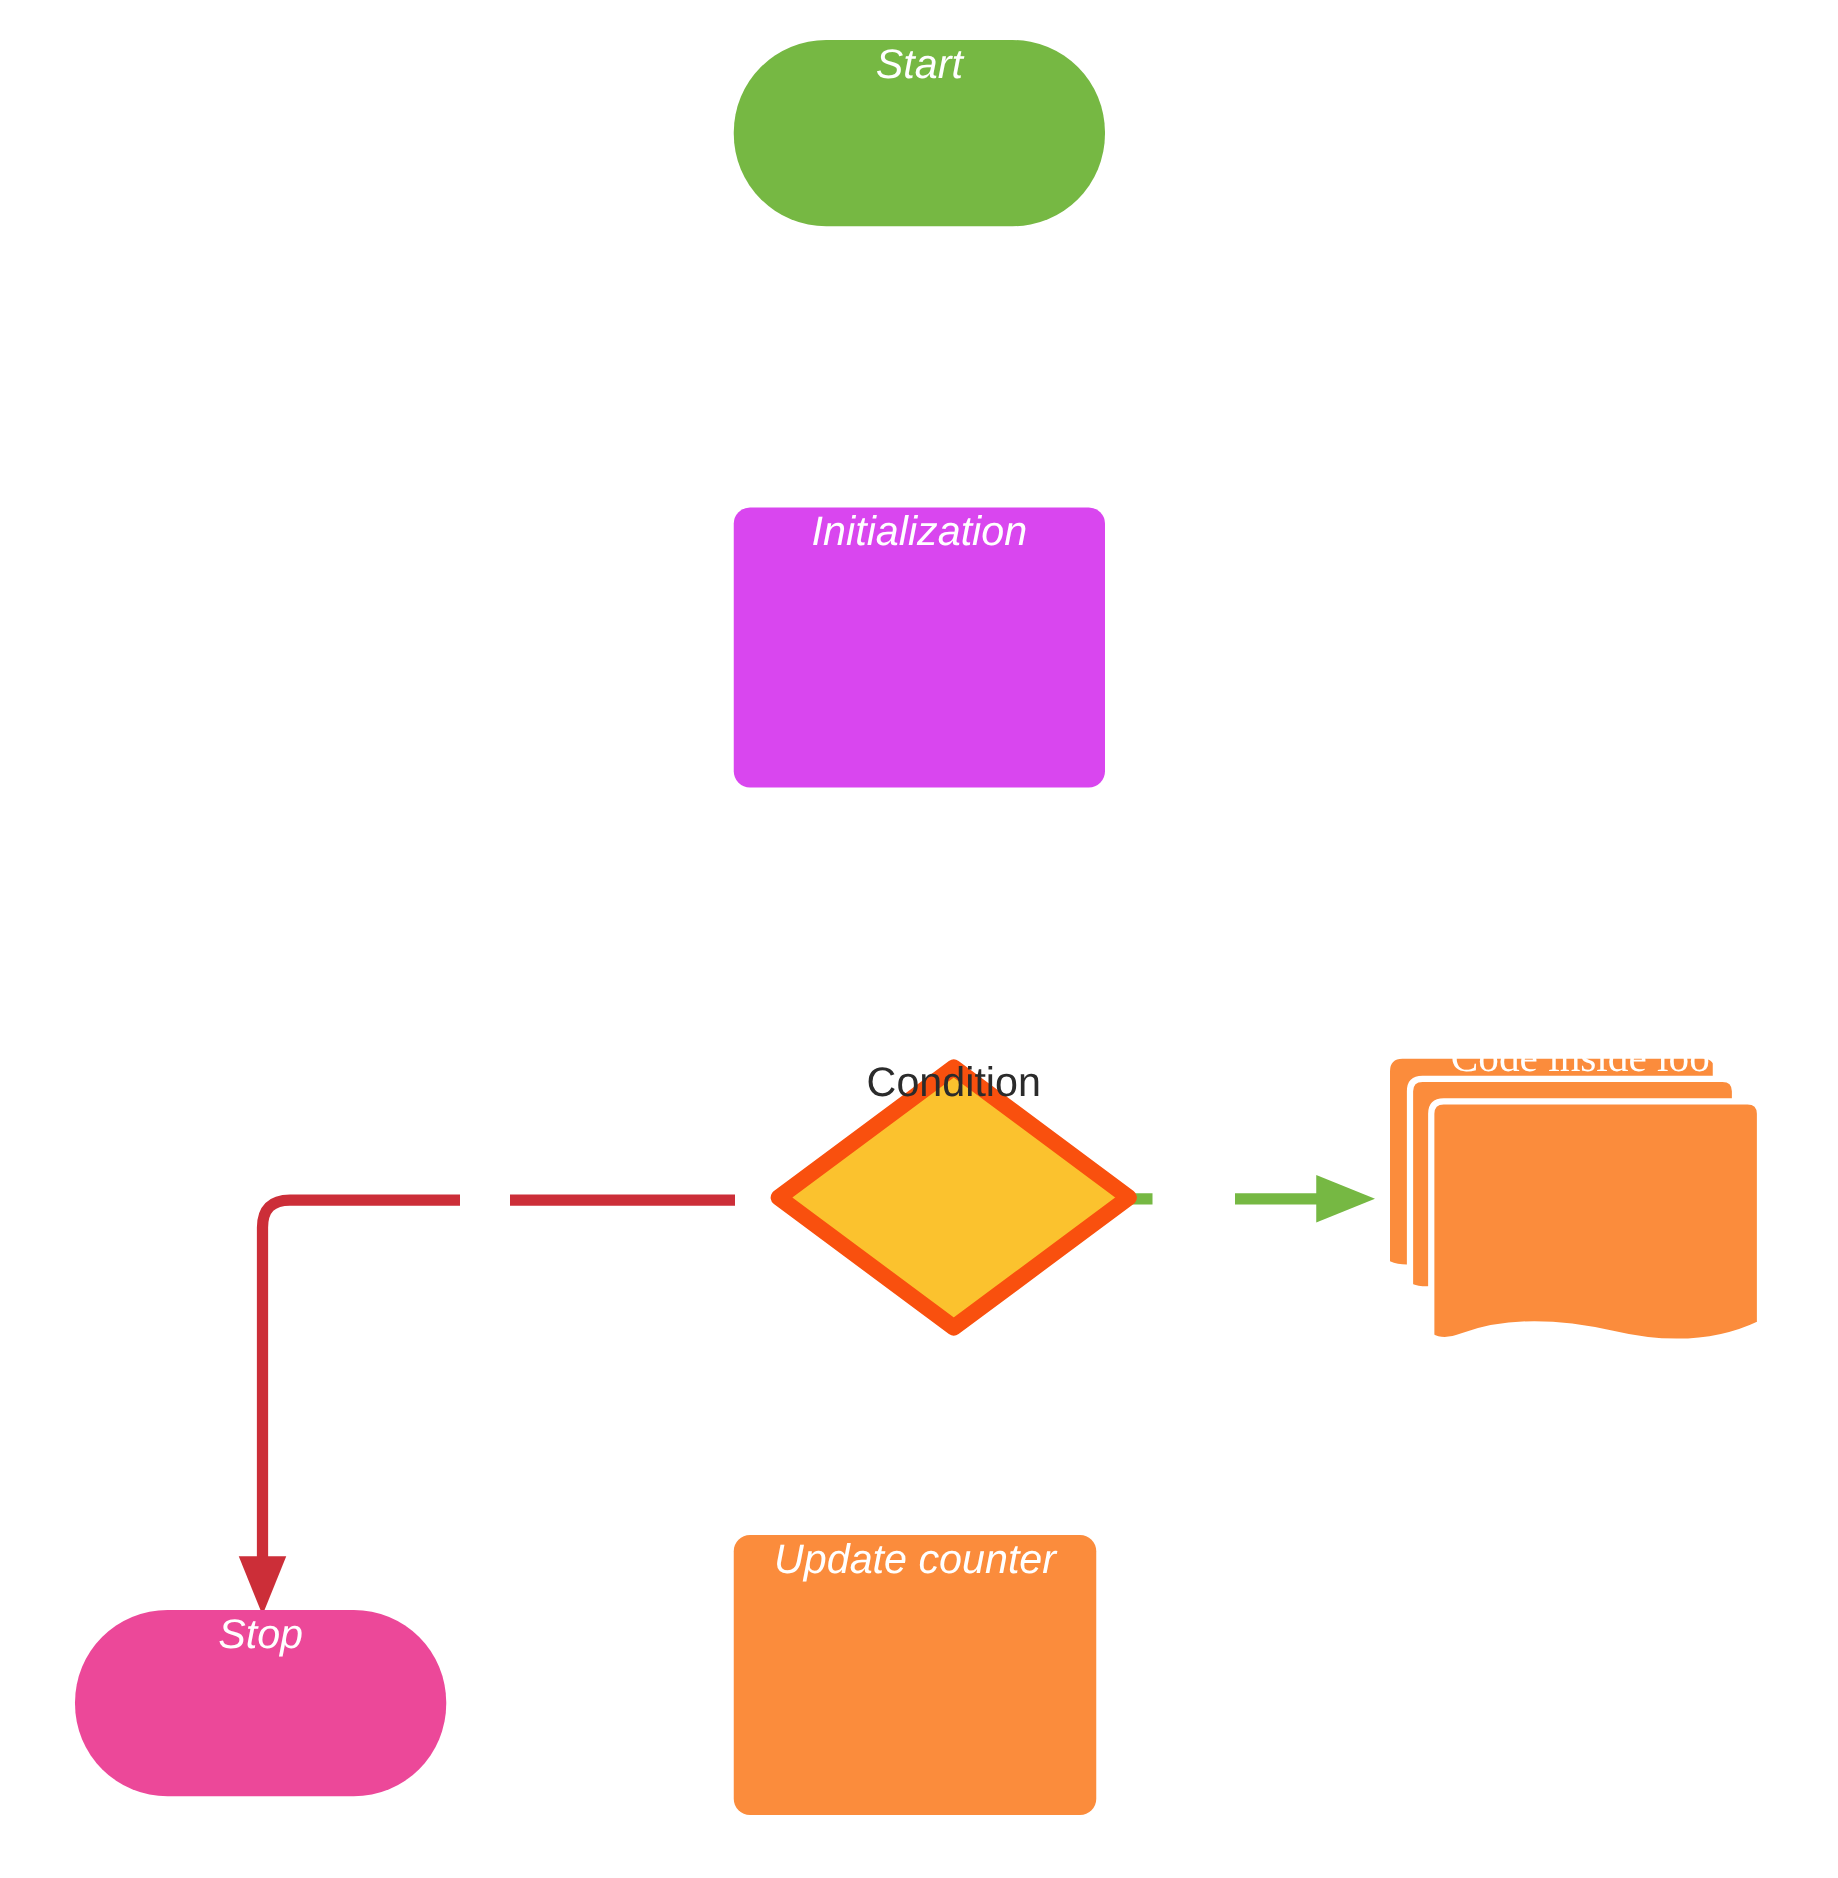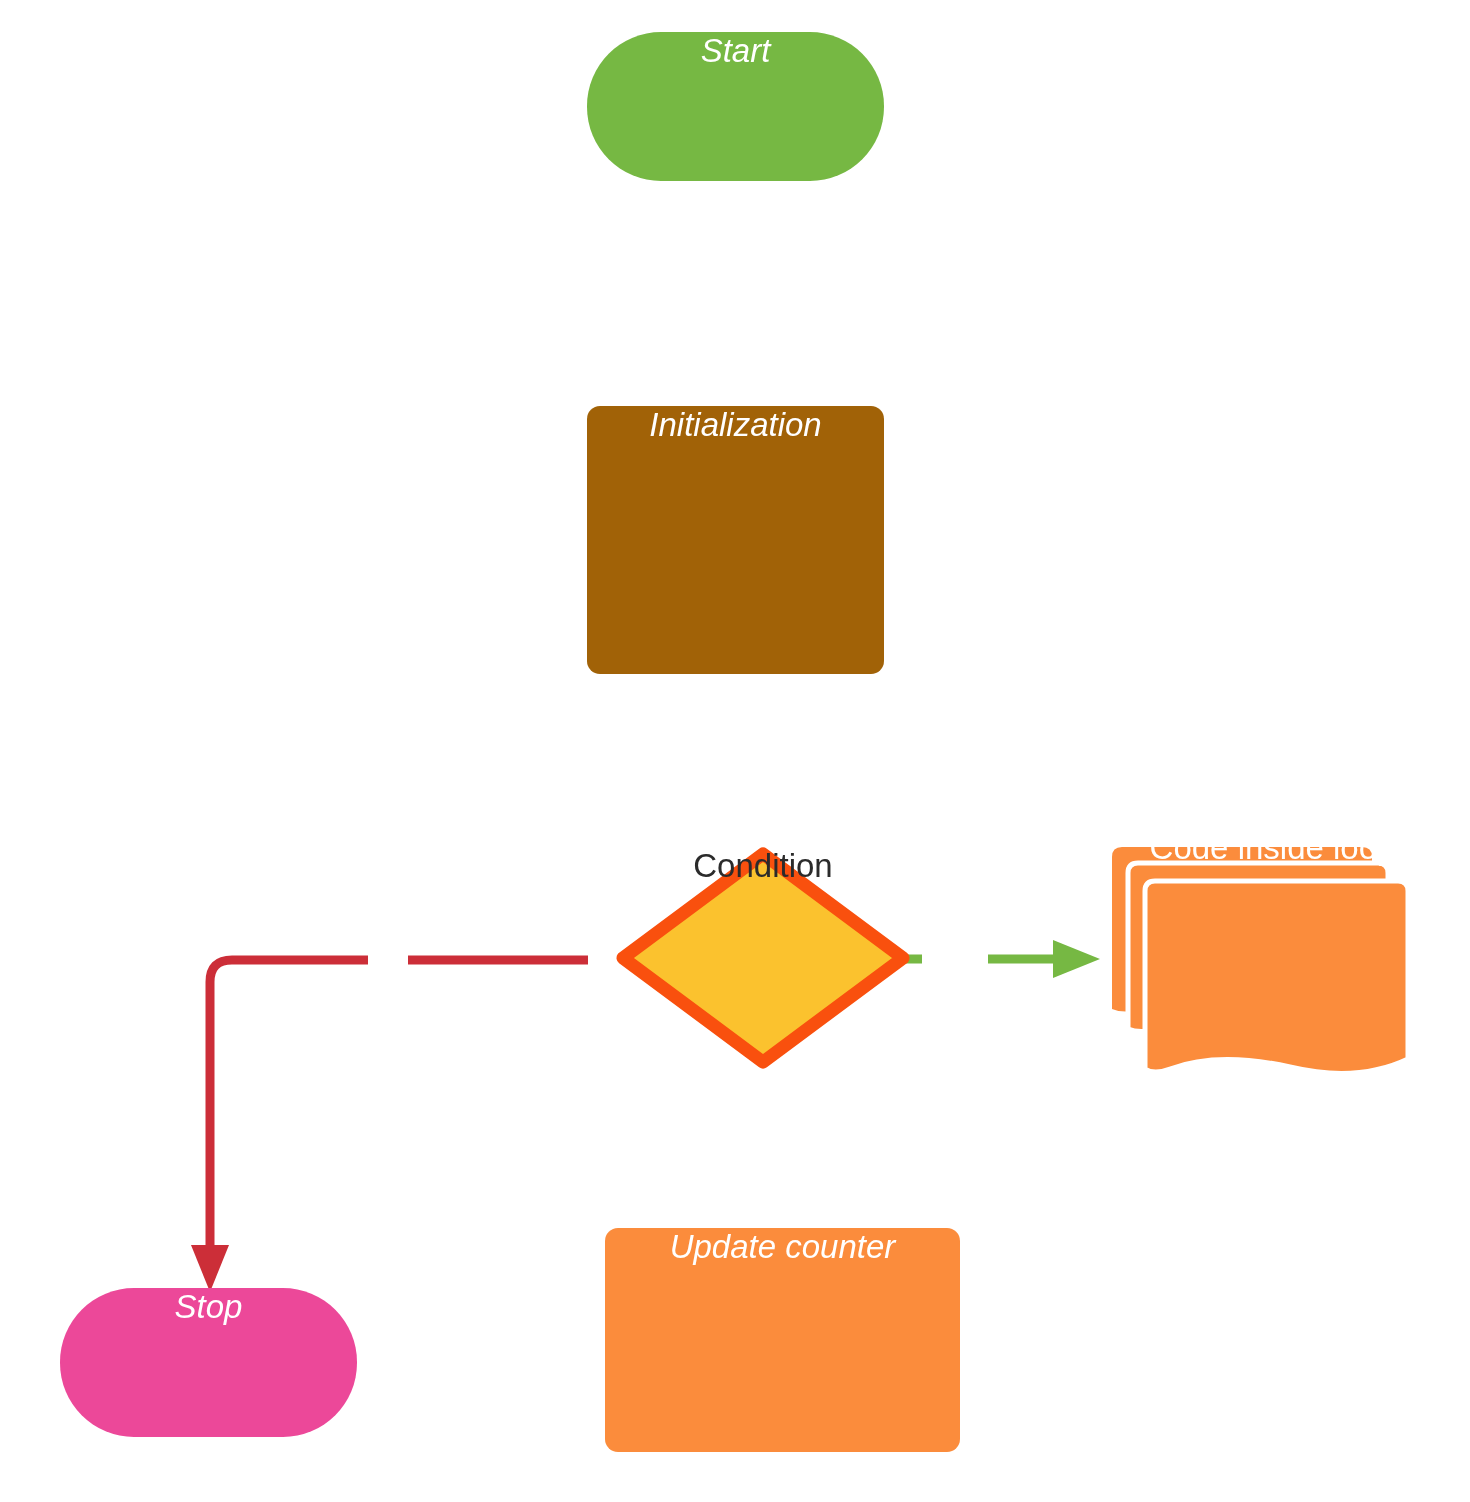--- a/index.html
+++ b/index.html
@@ -134,21 +134,21 @@
     </g>
   </svg>
 
   <div class="edge-label" style="left:922px; top:927px; width:66px;">YES</div>
   <div class="edge-label" style="left:366px; top:927px; width:44px;">NO</div>
 
   <div class="node terminator" style="left:587px; top:32px; width:297px; height:149px; background:#76b843;">
     <span class="node-label">Start</span>
   </div>
 
-  <div class="node process" style="left:587px; top:406px; width:297px; height:268px; background:#a16207;">
+  <div class="node process" style="left:587px; top:406px; width:297px; height:224px; background:#d946ef;">
     <span class="node-label">Initialization</span>
   </div>
 
   <div class="node decision" style="left:616px; top:847px; width:294px; height:222px;">
     <svg viewBox="0 0 294 222" preserveAspectRatio="none" xmlns="http://www.w3.org/2000/svg">
       <path d="M 147 7 L 287 111 L 147 215 L 7 111 Z" fill="#fbc22e" stroke="#f9500e" stroke-width="13" stroke-linejoin="round"></path>
     </svg>
     <span class="node-label">Condition</span>
   </div>
 
@@ -160,24 +160,24 @@
                Q 18 172 4 166 Z" fill="#fb8c3c"></path>
 
       <path d="M 20 30 Q 20 20 30 20 L 270 20 Q 280 20 280 30
                L 280 170 Q 236 190 176 180 Q 106 168 56 184
                Q 34 192 20 186 Z" fill="#fb8c3c" stroke="#ffffff" stroke-width="5"></path>
 
       <path d="M 37 48 Q 37 38 47 38 L 290 38 Q 300 38 300 48
                L 300 216 Q 250 240 182 224 Q 110 208 62 226
                Q 46 232 37 226 Z" fill="#fb8c3c" stroke="#ffffff" stroke-width="5"></path>
     </svg>
-    <span class="node-label" style="margin-top:-14px; margin-left:24px;">Code inside loop</span>
+    <span class="node-label" style="margin-top:-14px; margin-left:24px;font-family:Liberation Serif, serif;">Code inside loop</span>
   </div>
 
-  <div class="node process" style="left:605px; top:1228px; width:355px; height:224px; background:#fb8c3c;">
+  <div class="node process" style="left:587px; top:1228px; width:290px; height:224px; background:#fb8c3c;">
     <span class="node-label">Update counter</span>
   </div>
 
   <div class="node terminator" style="left:60px; top:1288px; width:297px; height:149px; background:#ec4899;">
     <span class="node-label">Stop</span>
   </div>
 
 </div>
 
 </body></html>

